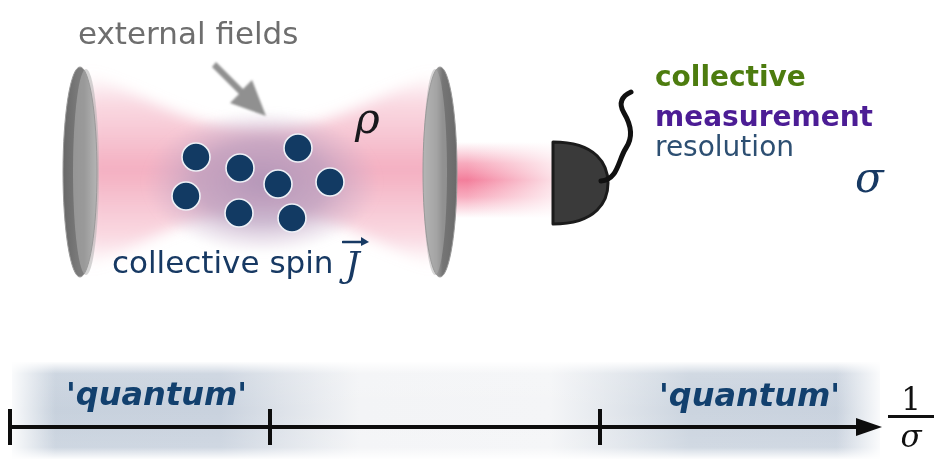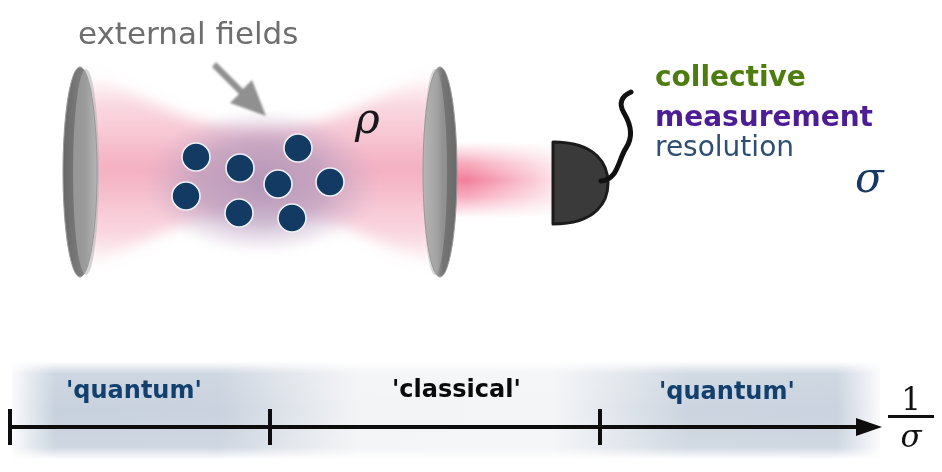--- a/index.html
+++ b/index.html
@@ -18,21 +18,21 @@
   #jvec{position:relative;display:inline-block;font-family:"DejaVu Serif","Liberation Serif",serif;
       font-style:italic;font-size:36px;color:#173963;padding:0 2px;vertical-align:-4px;}
   #jvec .vecarrow{position:absolute;left:-1px;top:-13px;width:28px;height:12px;}
 
   #cm-line1{left:655px;top:63px;font-size:28px;font-weight:bold;color:#4d7c0f;}
   #cm-line2{left:655px;top:103px;font-size:28px;font-weight:bold;color:#4c1d95;}
   #cm-line3{left:655px;top:133px;font-size:28px;color:#2d4f72;}
   #sigma-label{left:855px;top:157px;font-size:42px;color:#173963;
       font-family:"DejaVu Serif","Liberation Serif",serif;font-style:italic;}
 
-  .regime-label{font-size:24px;font-weight:bold;}
+  .regime-label{font-size:32px;font-weight:bold;font-style:italic;}
   #regime-0{left:66px;top:378px;color:#12406e;}
   #regime-1{left:392px;top:377px;color:#0a0a0a;}
   #regime-2{left:659px;top:379px;color:#12406e;}
 
   #axis-fraction{left:888px;top:386px;width:46px;text-align:center;
       font-family:"DejaVu Serif","Liberation Serif",serif;color:#101010;}
   #axis-fraction .num{font-size:31px;line-height:26px;}
   #axis-fraction .bar{height:3px;background:#101010;margin:3px 0 1px 0;}
   #axis-fraction .den{font-size:31px;line-height:34px;font-style:italic;}
 </style>
@@ -176,28 +176,37 @@
         <line x1="270" y1="409" x2="270" y2="445"></line>
         <line x1="600" y1="409" x2="600" y2="445"></line>
       </g>
     </g>
   </svg>
 
   <div class="txt" id="external-fields-label">external fields</div>
 
   <div class="txt" id="rho-label">ρ</div>
 
+  <div class="txt" id="collective-spin-label">
+    <span>collective spin</span>
+    <span id="jvec">
+      <svg class="vecarrow" viewBox="0 0 28 12" xmlns="http://www.w3.org/2000/svg">
+        <line x1="1" y1="8" x2="22" y2="8" stroke="#173963" stroke-width="2.6" stroke-linecap="round"></line>
+        <path d="M 19,3 L 27,8 L 19,12 Z" fill="#173963"></path>
+      </svg>
+      <span>J</span>
+    </span>
+  </div>
 
   <div class="txt" id="cm-line1">collective</div>
   <div class="txt" id="cm-line2">measurement</div>
   <div class="txt" id="cm-line3">resolution</div>
   <div class="txt" id="sigma-label">σ</div>
 
   <div class="txt regime-label" id="regime-0">'quantum'</div>
-  <div class="txt regime-label" id="regime-1">'classical'</div>
   <div class="txt regime-label" id="regime-2">'quantum'</div>
 
   <div class="txt" id="axis-fraction">
     <div class="num">1</div>
     <div class="bar"></div>
     <div class="den">σ</div>
   </div>
 
 </div>
 

